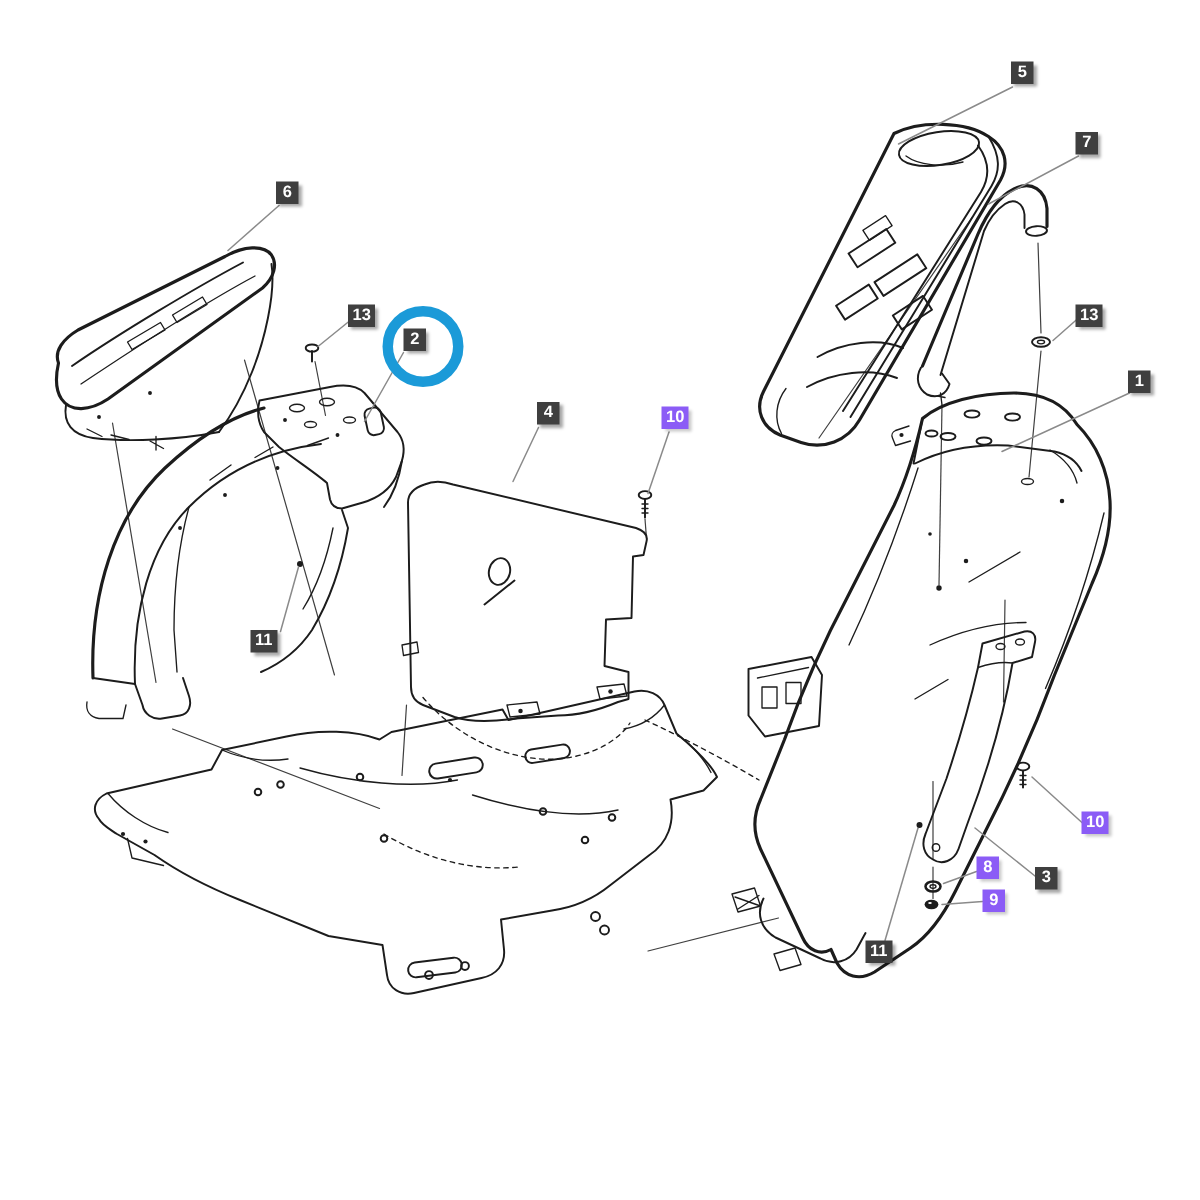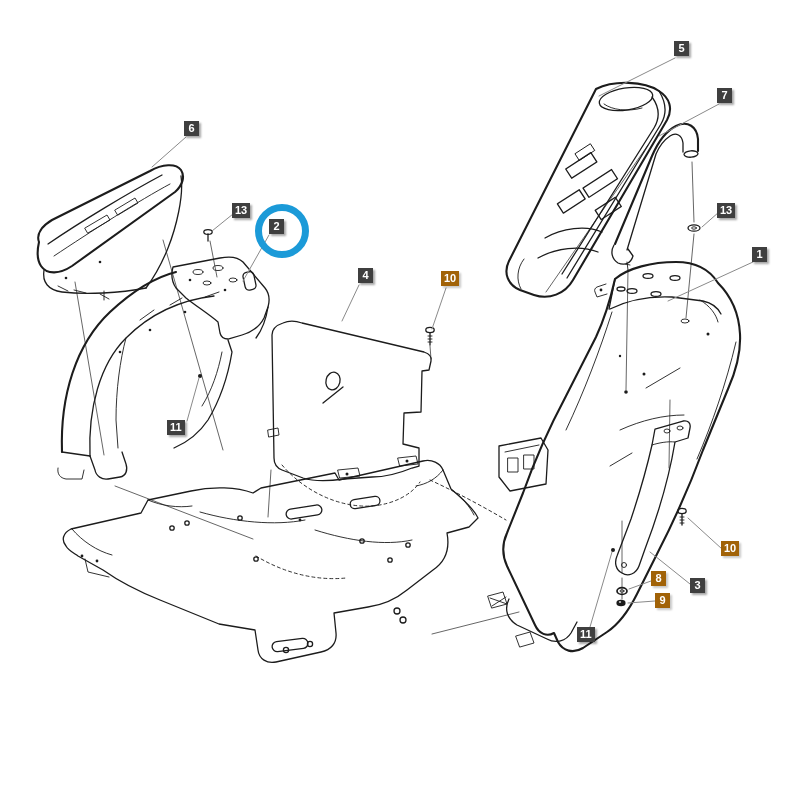--- a/index.html
+++ b/index.html
@@ -8,21 +8,21 @@
     font-family:"Liberation Sans",sans-serif;
   }
   .stage svg{position:absolute;left:0;top:0;}
   .callout{
     position:absolute;min-width:9px;height:13px;padding:1px 3px;
     background:#3f3f3f;color:#fff;
     font:bold 11px/13px "Liberation Sans",sans-serif;
     text-align:center;box-shadow:2px 2px 2px rgba(0,0,0,.35);
     user-select:none;cursor:pointer;z-index:3;
   }
-  .callout.cyan{background:#a16207;box-shadow:2px 2px 2px rgba(0,0,0,.22);}
+  .callout.cyan{background:#8b5cf6;box-shadow:2px 2px 2px rgba(0,0,0,.22);}
   .ring{
     position:absolute;left:255px;top:204px;width:40px;height:40px;
     border:7px solid #1b9ad8;border-radius:50%;z-index:2;
   }
   
   path,line,ellipse,circle,rect{fill:none;stroke:#1c1c1c;stroke-width:1.5;stroke-linecap:round;stroke-linejoin:round;}
   .w1{stroke-width:.9;} .w2{stroke-width:1.3;} .w3{stroke-width:2.1;}
   .dash{stroke-dasharray:3 3;stroke-width:.9;}
   .dot{fill:#1c1c1c;stroke:none;}
   .fill{fill:#1b1b1b;stroke:none;}

